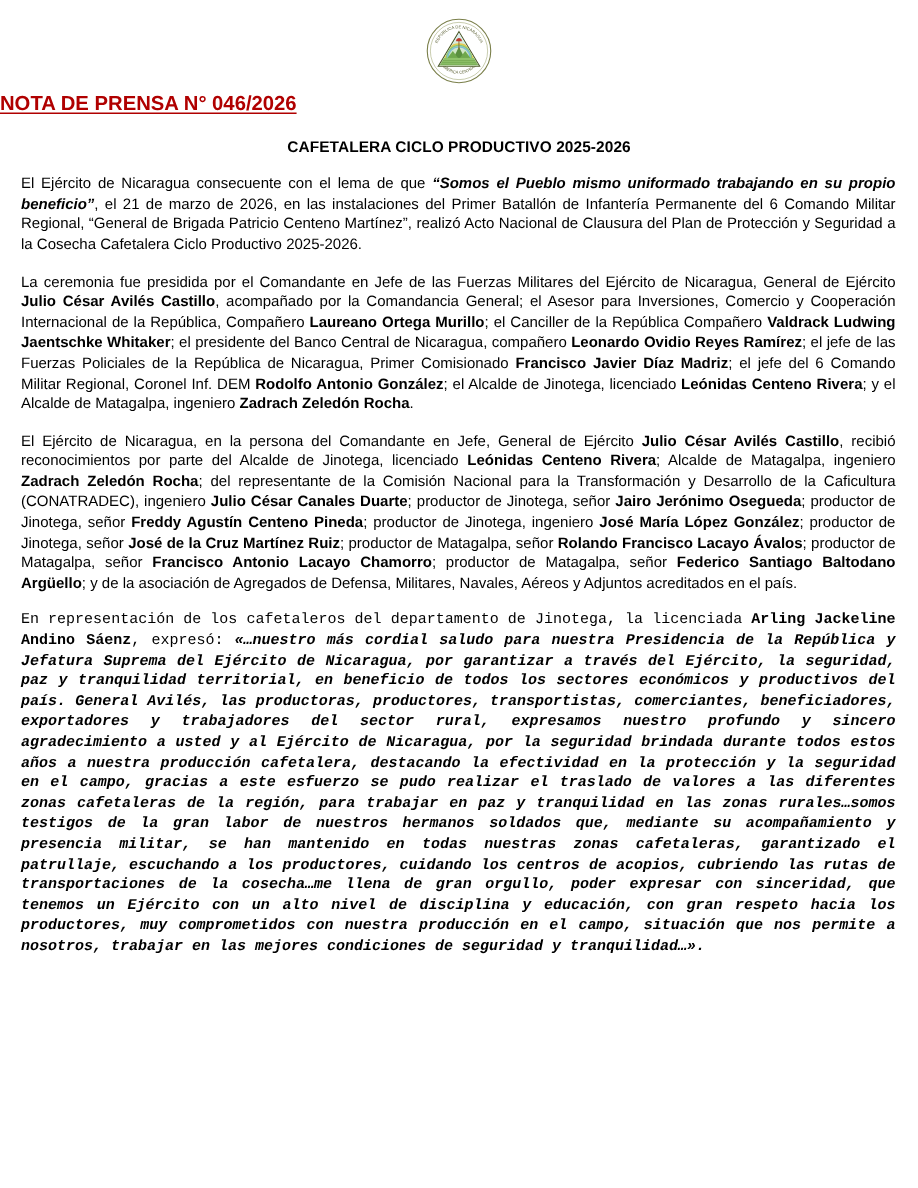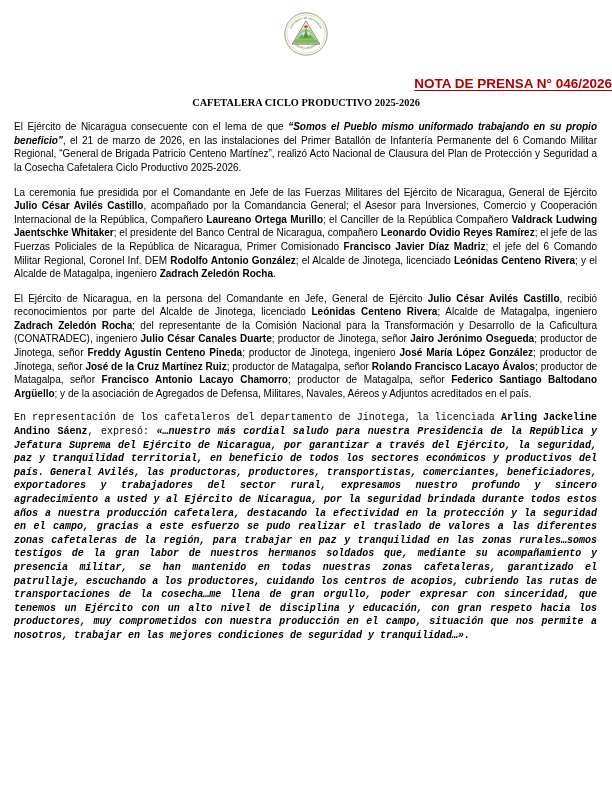--- a/index.html
+++ b/index.html
@@ -41,23 +41,22 @@
   .title-main {
     text-align: center;
     font-size: 16.5px;
     font-weight: bold;
     letter-spacing: 0.2px;
     line-height: 1.1;
     margin: 3px 0 0 0;
     color: #000;
   }
   .title-sub-wrap {
-    text-align: right;
-    margin-top: 18px;
-    padding-left: 28px;
+    text-align: left;
+    margin-top: 4px;
   }
   .title-sub {
     display: inline-block;
     font-size: 13.5px;
     font-weight: bold;
     color: #b00000;
     text-decoration: underline;
     text-underline-offset: 2px;
     line-height: 1.15;
   }
@@ -137,21 +136,21 @@
         <path d="M 50 31 q 5 1 4 5 l -8 0 q -1 -4 4 -5 z" fill="#c0392b"></path>
       </g>
     </svg>
   </div>
 
 
   <div class="title-sub-wrap">
     <span class="title-sub">NOTA DE PRENSA N° 046/2026</span>
   </div>
 
-  <div class="title-third" style="margin-top:4px;font-family:Liberation Serif, serif;">CAFETALERA CICLO PRODUCTIVO 2025-2026</div>
+  <div class="title-third" style="margin-top:14px;">CAFETALERA CICLO PRODUCTIVO 2025-2026</div>
 
   <div class="body-area">
     <p class="para"><span>El Ejército de Nicaragua consecuente con el lema de que </span><span class="bi">“Somos el Pueblo mismo uniformado trabajando en su propio beneficio”</span><span>, el 21 de marzo de 2026, en las instalaciones del Primer Batallón de Infantería Permanente del 6 Comando Militar Regional, “General de Brigada Patricio Centeno Martínez”, realizó Acto Nacional de Clausura del Plan de Protección y Seguridad a la Cosecha Cafetalera Ciclo Productivo 2025-2026.</span></p>
     <p class="para"><span>La ceremonia fue presidida por el Comandante en Jefe de las Fuerzas Militares del Ejército de Nicaragua, General de Ejército </span><span class="b">Julio César Avilés Castillo</span><span>, acompañado por la Comandancia General; el Asesor para Inversiones, Comercio y Cooperación Internacional de la República, Compañero </span><span class="b">Laureano Ortega Murillo</span><span>; el Canciller de la República Compañero </span><span class="b">Valdrack Ludwing Jaentschke Whitaker</span><span>; el presidente del Banco Central de Nicaragua, compañero </span><span class="b">Leonardo Ovidio Reyes Ramírez</span><span>; el jefe de las Fuerzas Policiales de la República de Nicaragua, Primer Comisionado </span><span class="b">Francisco Javier Díaz Madriz</span><span>; el jefe del 6 Comando Militar Regional, Coronel Inf. DEM </span><span class="b">Rodolfo Antonio González</span><span>; el Alcalde de Jinotega, licenciado </span><span class="b">Leónidas Centeno Rivera</span><span>; y el Alcalde de Matagalpa, ingeniero </span><span class="b">Zadrach Zeledón Rocha</span><span>.</span></p>
     <p class="para"><span>El Ejército de Nicaragua, en la persona del Comandante en Jefe, General de Ejército </span><span class="b">Julio César Avilés Castillo</span><span>, recibió reconocimientos por parte del Alcalde de Jinotega, licenciado </span><span class="b">Leónidas Centeno Rivera</span><span>; Alcalde de Matagalpa, ingeniero </span><span class="b">Zadrach Zeledón Rocha</span><span>; del representante de la Comisión Nacional para la Transformación y Desarrollo de la Caficultura (CONATRADEC), ingeniero </span><span class="b">Julio César Canales Duarte</span><span>; productor de Jinotega, señor </span><span class="b">Jairo Jerónimo Osegueda</span><span>; productor de Jinotega, señor </span><span class="b">Freddy Agustín Centeno Pineda</span><span>; productor de Jinotega, ingeniero </span><span class="b">José María López González</span><span>; productor de Jinotega, señor </span><span class="b">José de la Cruz Martínez Ruiz</span><span>; productor de Matagalpa, señor </span><span class="b">Rolando Francisco Lacayo Ávalos</span><span>; productor de Matagalpa, señor </span><span class="b">Francisco Antonio Lacayo Chamorro</span><span>; productor de Matagalpa, señor </span><span class="b">Federico Santiago Baltodano Argüello</span><span>; y de la asociación de Agregados de Defensa, Militares, Navales, Aéreos y Adjuntos acreditados en el país.</span></p>
     <p class="para"><span>En representación de los cafetaleros del departamento de Jinotega, la licenciada </span><span class="b">Arling Jackeline Andino Sáenz</span><span>, expresó: </span><span class="bi">«…nuestro más cordial saludo para nuestra Presidencia de la República y Jefatura Suprema del Ejército de Nicaragua, por garantizar a través del Ejército, la seguridad, paz y tranquilidad territorial, en beneficio de todos los sectores económicos y productivos del país. General Avilés, las productoras, productores, transportistas, comerciantes, beneficiadores, exportadores y trabajadores del sector rural, expresamos nuestro profundo y sincero agradecimiento a usted y al Ejército de Nicaragua, por la seguridad brindada durante todos estos años a nuestra producción cafetalera, destacando la efectividad en la protección y la seguridad en el campo, gracias a este esfuerzo se pudo realizar el traslado de valores a las diferentes zonas cafetaleras de la región, para trabajar en paz y tranquilidad en las zonas rurales…somos testigos de la gran labor de nuestros hermanos soldados que, mediante su acompañamiento y presencia militar, se han mantenido en todas nuestras zonas cafetaleras, garantizado el patrullaje, escuchando a los productores, cuidando los centros de acopios, cubriendo las rutas de transportaciones de la cosecha…me llena de gran orgullo, poder expresar con sinceridad, que tenemos un Ejército con un alto nivel de disciplina y educación, con gran respeto hacia los productores, muy comprometidos con nuestra producción en el campo, situación que nos permite a nosotros, trabajar en las mejores condiciones de seguridad y tranquilidad…».</span></p>
   </div>
 
 </div>
 

